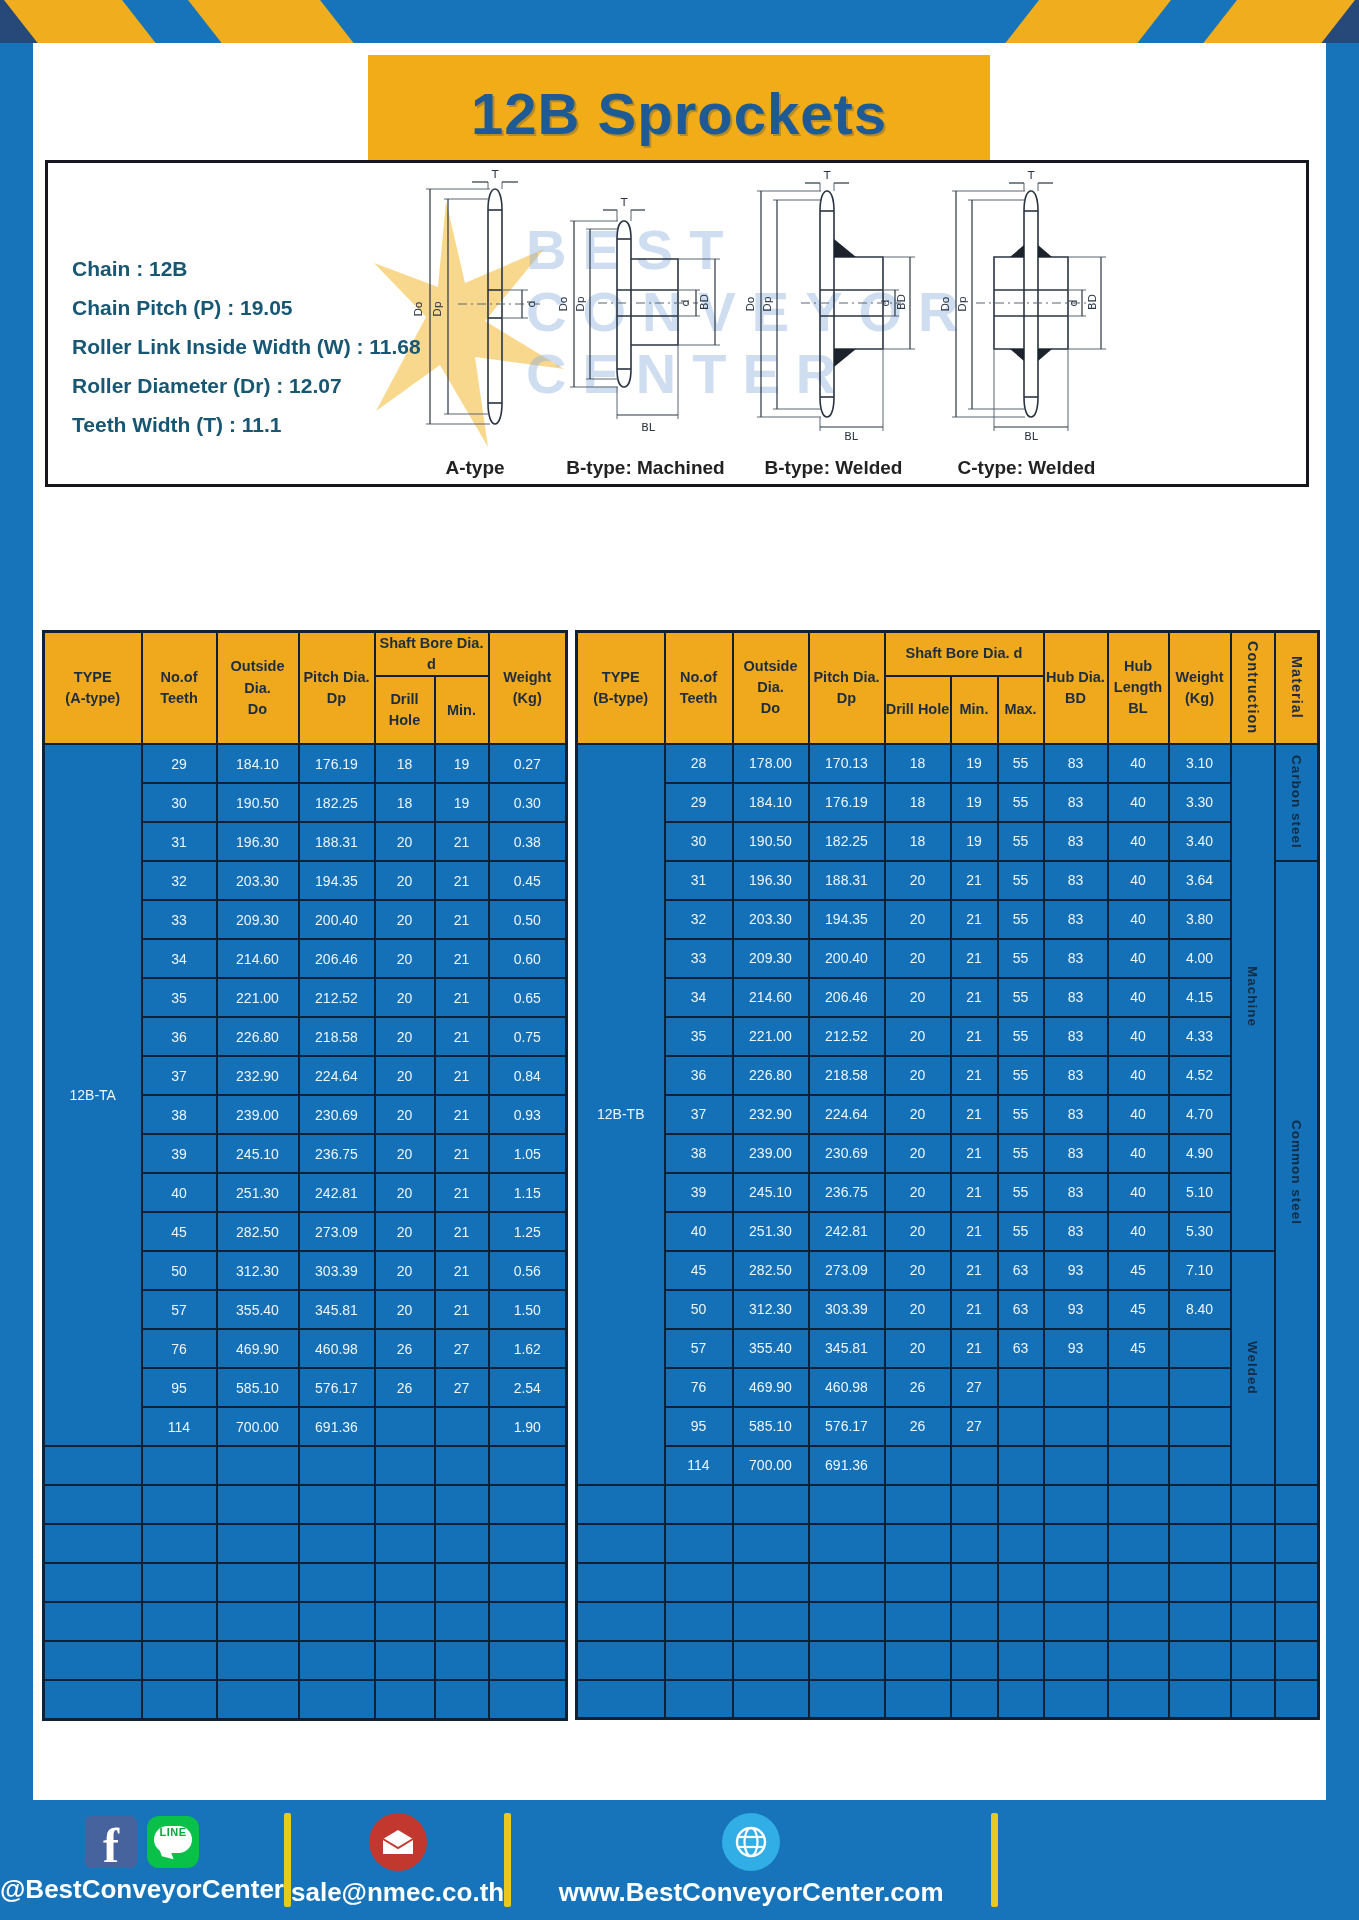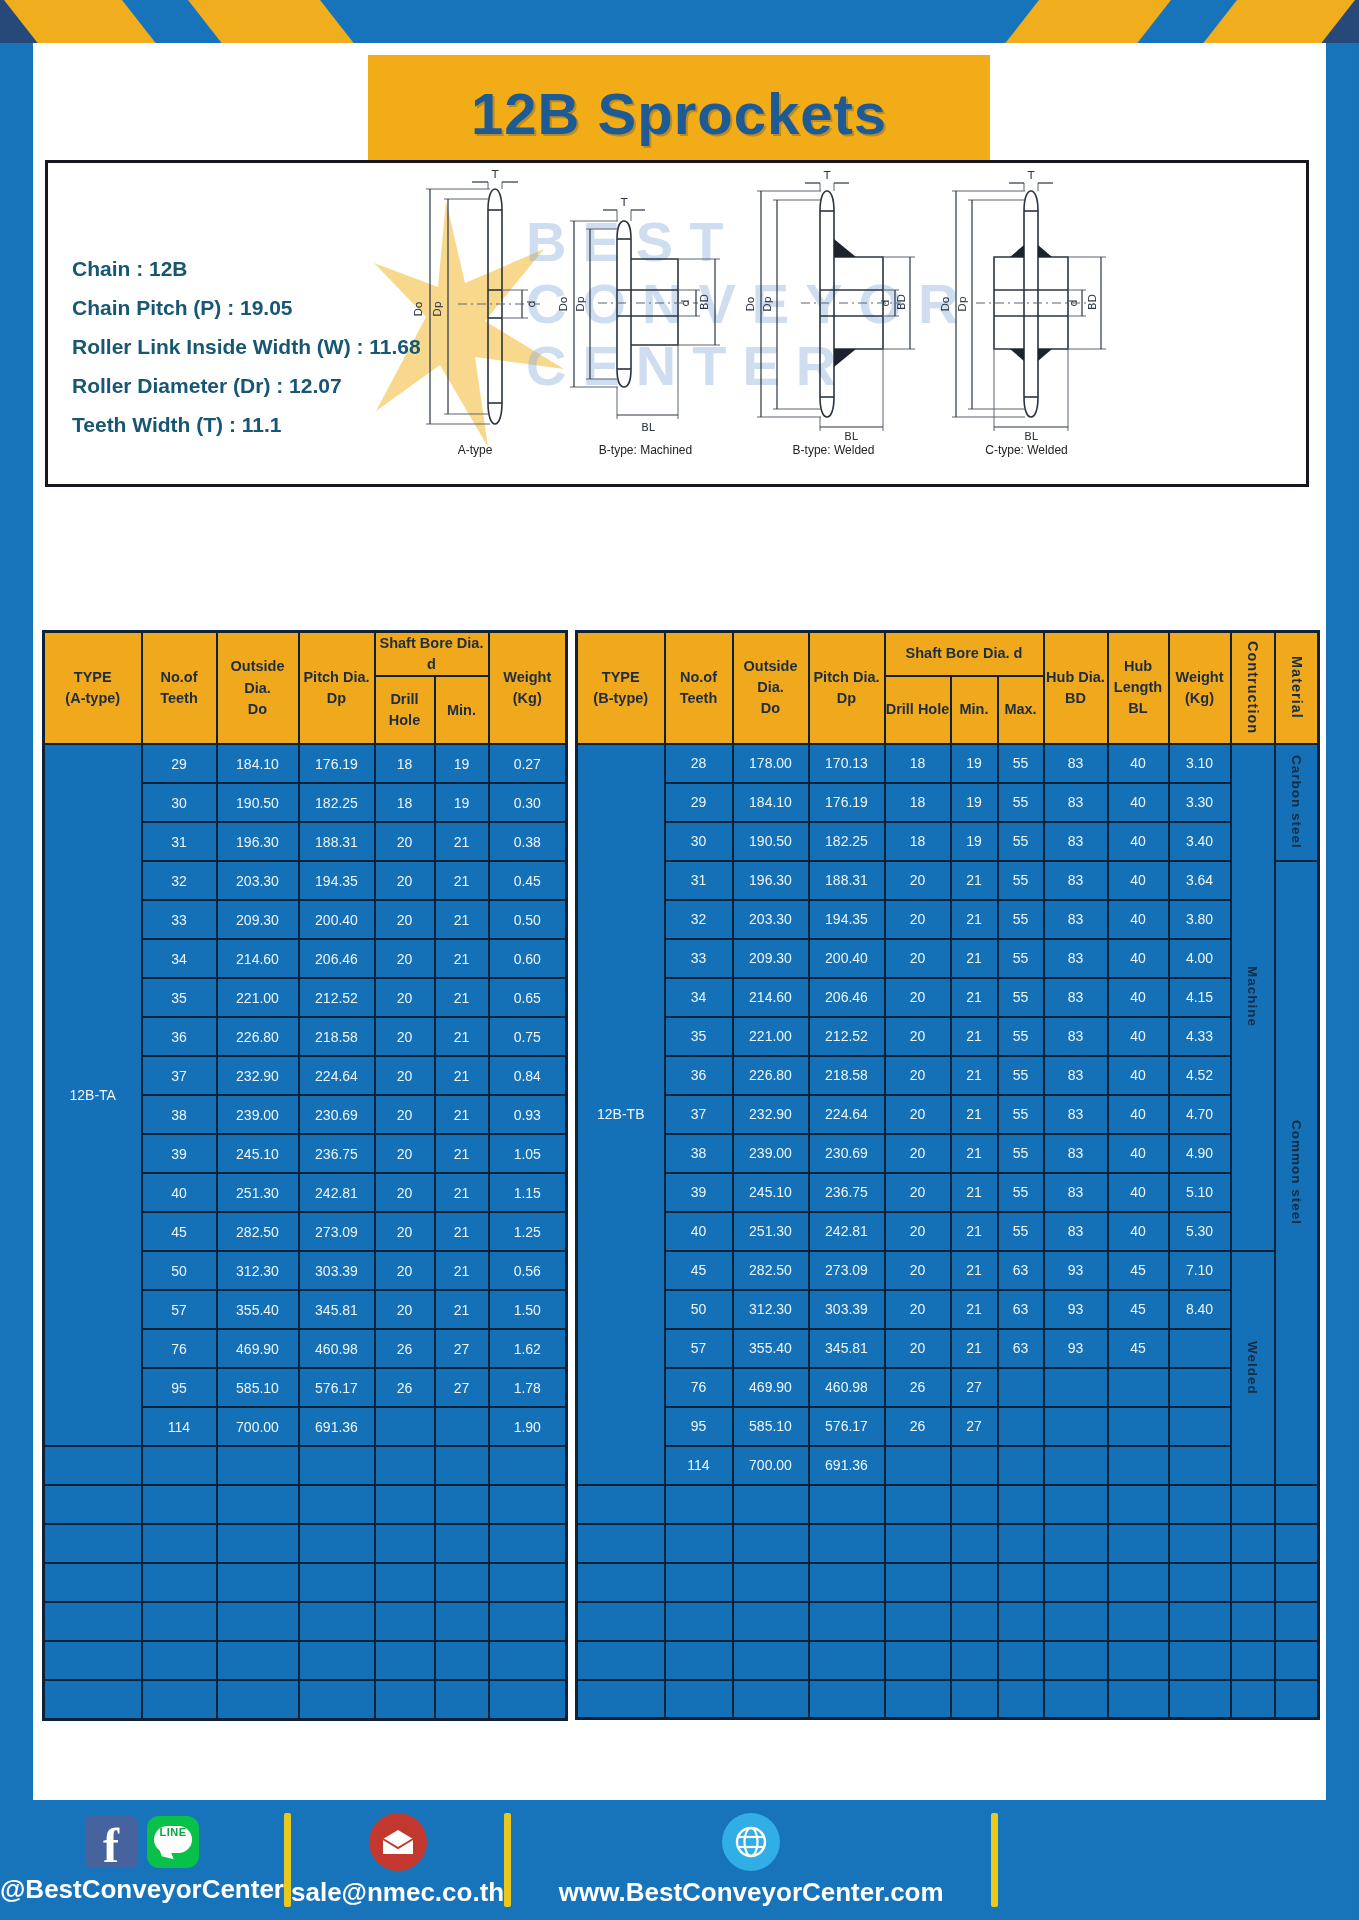--- a/index.html
+++ b/index.html
@@ -21,26 +21,26 @@
   .title-banner{position:absolute;left:335px;top:12px;width:622px;height:116px;background:#f2ac17;
     display:flex;align-items:center;justify-content:center}
   .title-banner .t{font-size:58px;font-weight:bold;color:#1e5a94;letter-spacing:1px;
     text-shadow:2px 2px 0 rgba(15,40,70,.25)}
 
   
   .panel{position:absolute;left:12px;top:117px;width:1264px;height:327px;background:#fff;
     border:3px solid #16161f}
   .specs{position:absolute;left:24px;top:86px;width:340px}
   .spec-line{font-size:21px;font-weight:bold;color:#175773;line-height:39px;white-space:nowrap}
-  .wm{position:absolute;left:478px;top:48px;z-index:0;pointer-events:none}
+  .wm{position:absolute;left:478px;top:56px;z-index:0;pointer-events:none}
   .wm div{font-size:56px;font-weight:800;letter-spacing:16px;line-height:62px;color:rgba(139,174,219,.42)}
   .wm-shape{position:absolute;left:320px;top:36px;z-index:0;opacity:.5}
   .drawings{position:absolute;left:352px;top:6px;display:flex;gap:8px;z-index:1}
   .draw{display:flex;flex-direction:column;align-items:center}
-  .draw-label{font-size:12px;font-weight:normal;color:#222;margin-top:2px}
+  .draw-label{font-size:19px;font-weight:bold;color:#222;margin-top:16px}
   .dr path,.dr line,.dr rect{stroke:#2a3442;fill:none;stroke-width:1.6}
   .dr .ext{stroke:#5a6570;stroke-width:1}
   .dr .dim{stroke:#2a3442;stroke-width:1.2}
   .dr .cl{stroke:#5a6570;stroke-width:1;stroke-dasharray:9 4 2 4}
   .dr .weld{fill:#1c232d;stroke:none}
   .dr text{fill:#2a3442;font-size:11px;font-family:"DejaVu Sans",sans-serif;stroke:none}
 
   
   .tables{position:absolute;left:0;top:587px;width:100%}
   table.t{border-collapse:collapse;table-layout:fixed;border:3px solid #0d2137;position:absolute;top:0}
@@ -429,21 +429,21 @@
               <td>26</td>
               <td>27</td>
               <td>1.62</td>
             </tr>
             <tr>
               <td>95</td>
               <td>585.10</td>
               <td>576.17</td>
               <td>26</td>
               <td>27</td>
-              <td>1.78</td>
+              <td>2.54</td>
             </tr>
             <tr>
               <td>114</td>
               <td>700.00</td>
               <td>691.36</td>
               <td></td>
               <td></td>
               <td>1.90</td>
             </tr>
             <tr>

